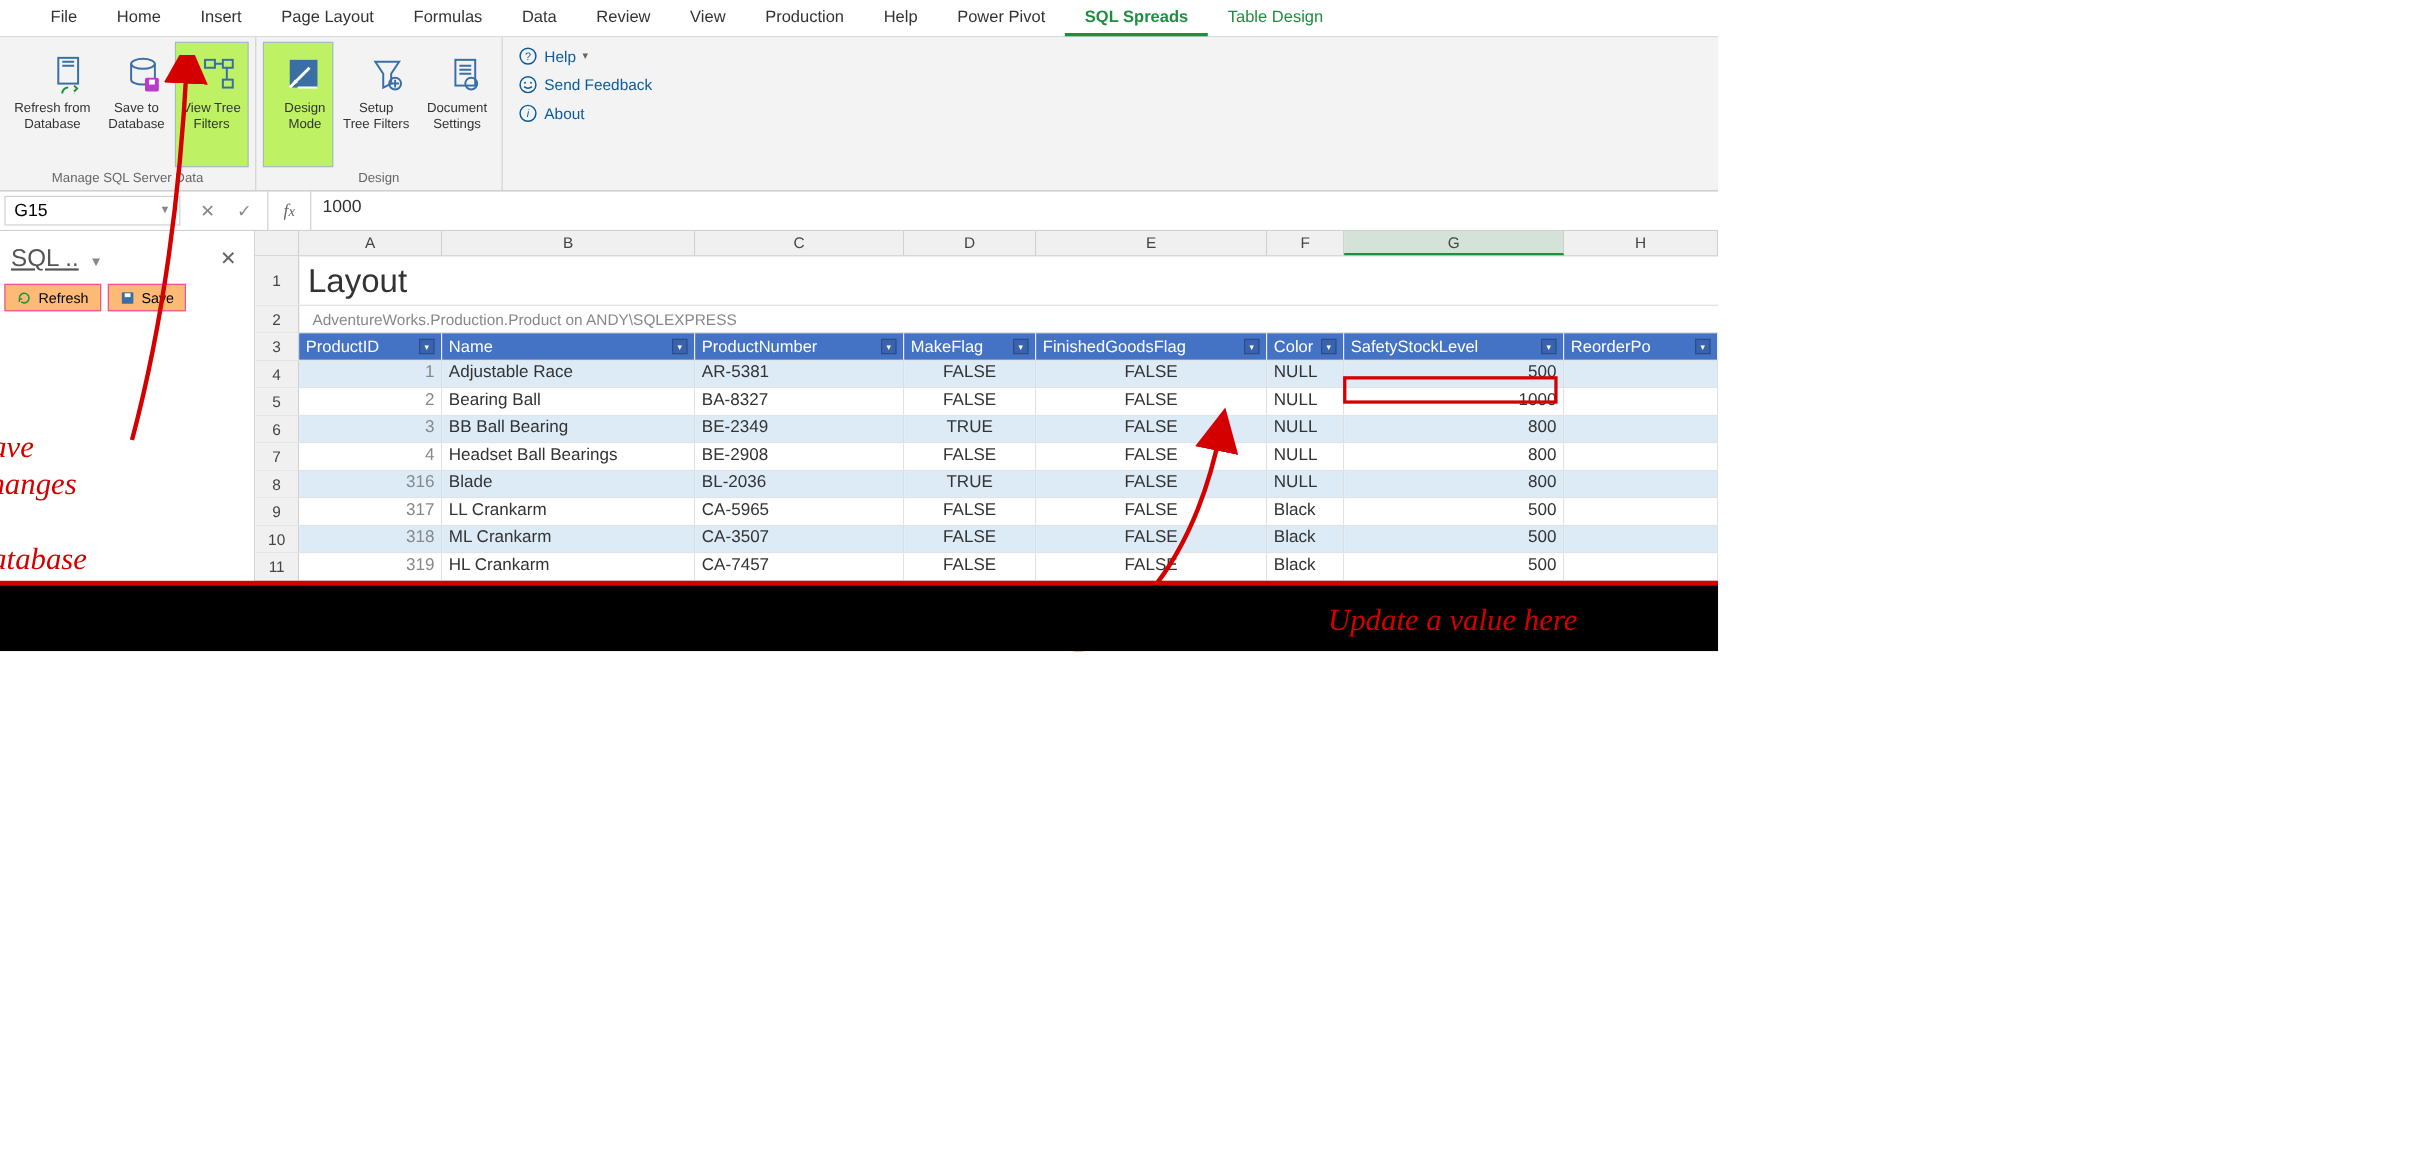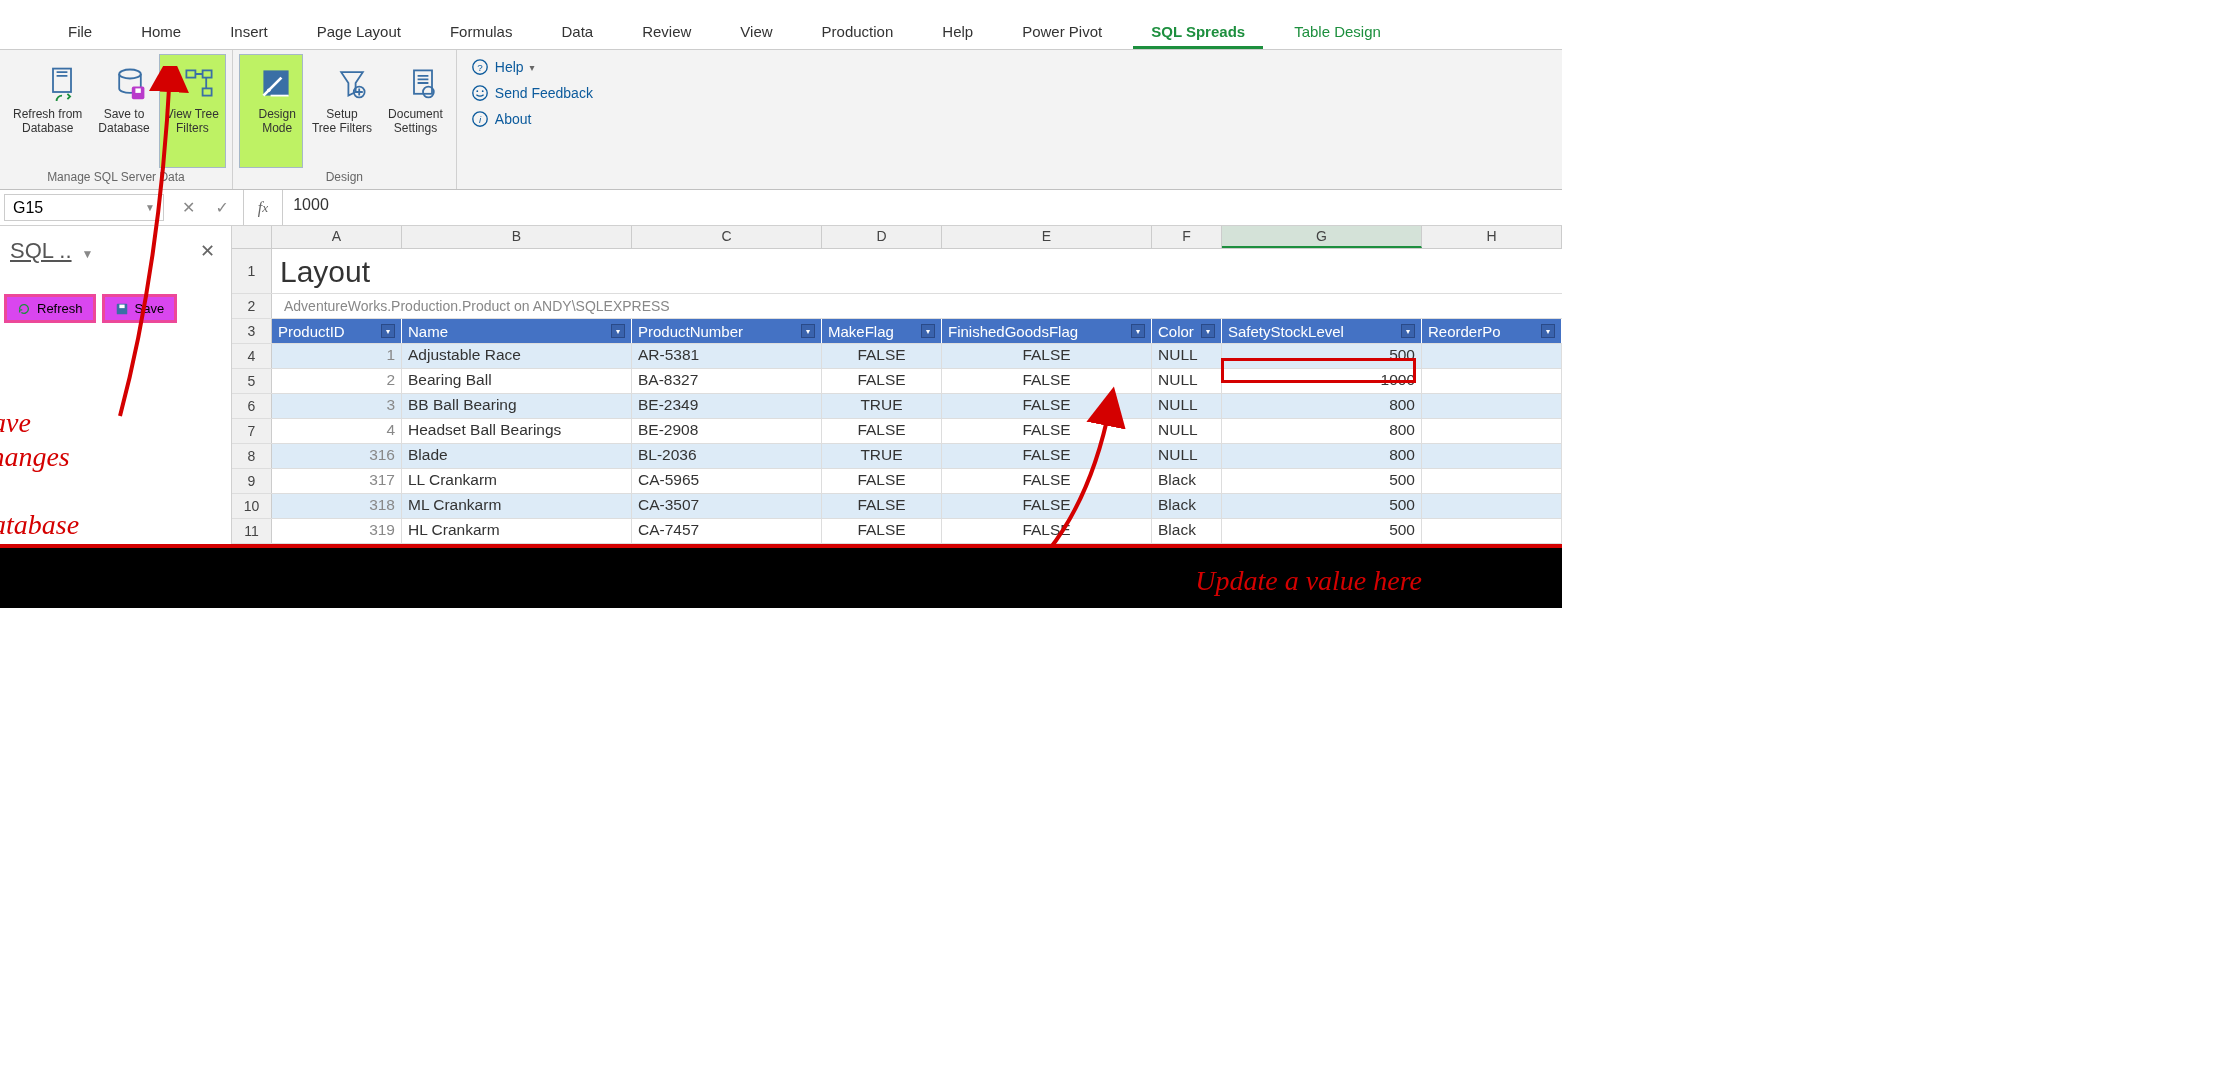--- a/index.html
+++ b/index.html
@@ -1,19 +1,19 @@
 <!DOCTYPE html>
 <html><head>
 <meta charset="utf-8">
 <style>
   * { box-sizing: border-box; margin: 0; padding: 0; }
   body { font-family: "Segoe UI", Tahoma, sans-serif; font-size: 14px; background: #fff; width: 1562px; }
   
   
-  .ribbon-tabs { display: flex; background: #fff; border-bottom: 1px solid #ccc; height: 34px; align-items: flex-end; padding-left: 50px; gap: 13px; margin-top: 16px; }
+  .ribbon-tabs { display: flex; background: #fff; border-bottom: 1px solid #ccc; height: 34px; align-items: flex-end; padding-left: 28px; gap: 0; }
   .ribbon-tab { padding: 6px 18px 6px 18px; font-size: 15px; color: #333; cursor: pointer; border-bottom: 3px solid transparent; }
   .ribbon-tab.active-green { border-bottom: 3px solid #1d8f3e; color: #1d8f3e; font-weight: 700; }
   .ribbon-tab.green { color: #1d8f3e; }
   
   
   .ribbon-body { background: #f3f3f3; border-bottom: 1px solid #c0c0c0; display: flex; height: 140px; }
   .ribbon-group { border-right: 1px solid #d0d0d0; padding: 4px 6px 2px 6px; display: flex; flex-direction: column; }
   .ribbon-group-buttons { display: flex; flex: 1; gap: 2px; }
   .ribbon-group-label { text-align: center; font-size: 12px; color: #666; padding: 2px 0 3px 0; }
   .rb-btn { display: flex; flex-direction: column; align-items: flex-end; justify-content: flex-start; padding: 4px 6px; min-width: 64px; cursor: pointer; border: 1px solid transparent; }
@@ -38,21 +38,21 @@
   
   .main { display: flex; position:relative; }
   
   
   .side-panel { width: 260px; border-right: 1px solid #d0d0d0; padding: 8px 4px; }
   .side-title { display: flex; align-items: center; justify-content: space-between; padding: 4px 6px 10px 6px; }
   .side-title .t { font-size: 22px; color: #555; text-decoration: underline; }
   .side-title .dd { color:#888; font-size:12px; margin-left:6px;}
   .side-title .x { font-size: 18px; color: #666; cursor:pointer; padding:0 6px;}
   .side-btns { display: flex; gap: 6px; }
-  .side-btn { border:3px solid #ec4899; padding:4px 10px; font-size:13px; display:flex; align-items:center; gap:6px; cursor:pointer; background:#d946ef;margin-top:20px;}
+  .side-btn { border:1px solid #ec4899; padding:4px 10px; font-size:13px; display:flex; align-items:center; gap:6px; cursor:pointer; background:#fdba74;}
   .side-btn svg{width:14px;height:14px;}
   
   
   .sheet { flex: 1; position:relative; }
   .col-headers { display: flex; background:#f0f0f0; border-bottom:1px solid #ccc;}
   .corner { width:40px; min-width:40px; border-right:1px solid #ccc; background:#f0f0f0;}
   .col-h { border-right:1px solid #ccc; text-align:center; font-size:14px; color:#444; padding:2px 0; background:#f0f0f0;}
   .col-h.sel { background:#d4e2d8; border-bottom:2px solid #1d8f3e;}
   .col-A{width:130px;min-width:130px;} .col-B{width:230px;min-width:230px;} .col-C{width:190px;min-width:190px;}
   .col-D{width:120px;min-width:120px;} .col-E{width:210px;min-width:210px;} .col-F{width:70px;min-width:70px;}
@@ -421,14 +421,14 @@
         <marker id="ah2" markerWidth="10" markerHeight="10" refX="5" refY="5" orient="auto">
           <path d="M0,0 L10,5 L0,10 z" fill="#d40000"></path>
         </marker>
       </defs>
     <path d="M 30 270 Q 200 240 240 40" stroke="#d40000" stroke-width="4" fill="none" marker-end="url(#ah2)"></path>
   </svg>
 </div>
 
 <div style="position:relative; border-top:4px solid #d40000;">
   <div class="black-bar"></div>
-  <div class="annot" style="right:140px; top:16px;">Update a value here</div>
+  <div class="annot" style="right:128px; top:16px;">Update a value here</div>
 </div>
 
 </body></html>

